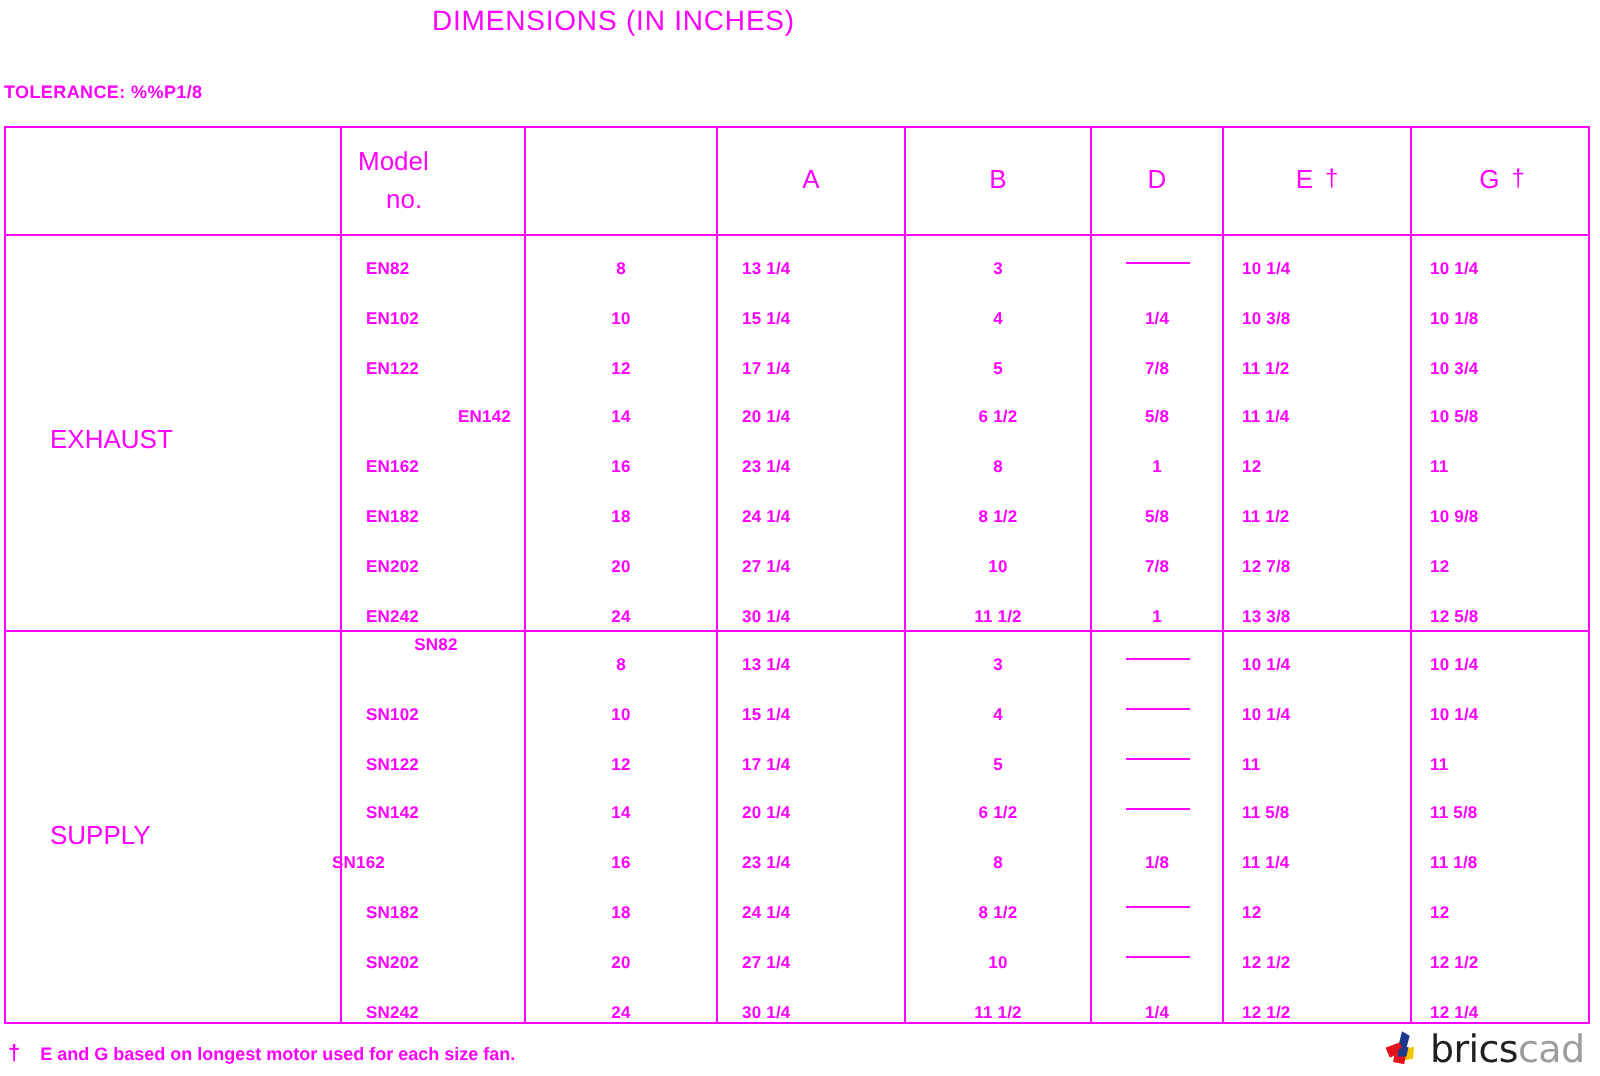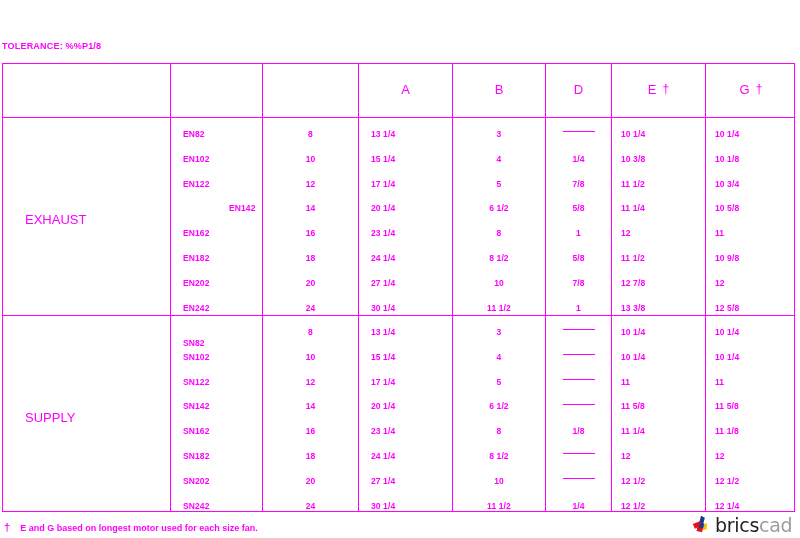--- a/index.html
+++ b/index.html
@@ -164,37 +164,42 @@
     font-family: "DejaVu Sans", sans-serif;
   }
   #logo-text .brics { color: #231f20; }
   #logo-text .cad   { color: #9d9d9d; }
 </style>
 </head>
 <body>
 
 <div id="page">
 
+  <div id="title">DIMENSIONS (IN INCHES)</div>
 
   <div id="tolerance">TOLERANCE: %%P1/8</div>
 
   <div id="table-frame">
 
     <div class="vline" style="left:167px"></div>
     <div class="vline" style="left:259px"></div>
     <div class="vline" style="left:355px"></div>
     <div class="vline" style="left:449px"></div>
     <div class="vline" style="left:542px"></div>
     <div class="vline" style="left:608px"></div>
     <div class="vline" style="left:702px"></div>
 
     <div class="hline" style="top:53px"></div>
     <div class="hline" style="top:251px"></div>
 
 
+    <div class="hdr left" style="left:168px;width:91px">
+      <span>Model</span>
+      <span class="l2">no.</span>
+    </div>
 
 
     <div class="hdr" style="left:356px;width:93px">
       <span>A</span>
     </div>
 
     <div class="hdr" style="left:450px;width:92px">
       <span>B</span>
     </div>
 
@@ -268,21 +273,21 @@
         <div class="cell c-left" style="left: 618px; top: 213.8px; width: 84px;">12 7/8</div>
         <div class="cell c-left" style="left: 712px; top: 213.8px; width: 81px;">12</div>
         <div class="cell c-left" style="left: 180px; top: 238.6px; width: 70px;">EN242</div>
         <div class="cell c-center" style="left: 260px; top: 238.6px; width: 95px;">24</div>
         <div class="cell c-left" style="left: 368px; top: 238.6px; width: 80px;">30 1/4</div>
         <div class="cell c-center" style="left: 450px; top: 238.6px; width: 92px;">11 1/2</div>
         <div class="cell c-center" style="left: 543px; top: 238.6px; width: 65px;">1</div>
         <div class="cell c-left" style="left: 618px; top: 238.6px; width: 84px;">13 3/8</div>
         <div class="cell c-left" style="left: 712px; top: 238.6px; width: 81px;">12 5/8</div>
         <div class="app-label" style="left: 22px; top: 346px;">SUPPLY</div>
-        <div class="cell c-left" style="left: 180px; top: 274px; width: 70px;">SN82</div>
+        <div class="cell c-left" style="left: 180px; top: 253px; width: 70px; text-align: center;">SN82</div>
         <div class="cell c-center" style="left: 260px; top: 263px; width: 95px;">8</div>
         <div class="cell c-left" style="left: 368px; top: 263px; width: 80px;">13 1/4</div>
         <div class="cell c-center" style="left: 450px; top: 263px; width: 92px;">3</div>
         <div class="cell c-center" style="left: 543px; top: 263px; width: 65px; text-align: center;"><span class="dash"></span></div>
         <div class="cell c-left" style="left: 618px; top: 263px; width: 84px;">10 1/4</div>
         <div class="cell c-left" style="left: 712px; top: 263px; width: 81px;">10 1/4</div>
         <div class="cell c-left" style="left: 180px; top: 287.8px; width: 70px;">SN102</div>
         <div class="cell c-center" style="left: 260px; top: 287.8px; width: 95px;">10</div>
         <div class="cell c-left" style="left: 368px; top: 287.8px; width: 80px;">15 1/4</div>
         <div class="cell c-center" style="left: 450px; top: 287.8px; width: 92px;">4</div>
@@ -296,21 +301,21 @@
         <div class="cell c-center" style="left: 543px; top: 312.6px; width: 65px; text-align: center;"><span class="dash"></span></div>
         <div class="cell c-left" style="left: 618px; top: 312.6px; width: 84px;">11</div>
         <div class="cell c-left" style="left: 712px; top: 312.6px; width: 81px;">11</div>
         <div class="cell c-left" style="left: 180px; top: 337.4px; width: 70px;">SN142</div>
         <div class="cell c-center" style="left: 260px; top: 337.4px; width: 95px;">14</div>
         <div class="cell c-left" style="left: 368px; top: 337.4px; width: 80px;">20 1/4</div>
         <div class="cell c-center" style="left: 450px; top: 337.4px; width: 92px;">6 1/2</div>
         <div class="cell c-center" style="left: 543px; top: 337.4px; width: 65px; text-align: center;"><span class="dash"></span></div>
         <div class="cell c-left" style="left: 618px; top: 337.4px; width: 84px;">11 5/8</div>
         <div class="cell c-left" style="left: 712px; top: 337.4px; width: 81px;">11 5/8</div>
-        <div class="cell c-left" style="left: 180px; top: 362.2px; width: 70px;">SN162</div>
+        <div class="cell c-left" style="left: 163px; top: 362.2px; width: 70px;">SN162</div>
         <div class="cell c-center" style="left: 260px; top: 362.2px; width: 95px;">16</div>
         <div class="cell c-left" style="left: 368px; top: 362.2px; width: 80px;">23 1/4</div>
         <div class="cell c-center" style="left: 450px; top: 362.2px; width: 92px;">8</div>
         <div class="cell c-center" style="left: 543px; top: 362.2px; width: 65px;">1/8</div>
         <div class="cell c-left" style="left: 618px; top: 362.2px; width: 84px;">11 1/4</div>
         <div class="cell c-left" style="left: 712px; top: 362.2px; width: 81px;">11 1/8</div>
         <div class="cell c-left" style="left: 180px; top: 387px; width: 70px;">SN182</div>
         <div class="cell c-center" style="left: 260px; top: 387px; width: 95px;">18</div>
         <div class="cell c-left" style="left: 368px; top: 387px; width: 80px;">24 1/4</div>
         <div class="cell c-center" style="left: 450px; top: 387px; width: 92px;">8 1/2</div>

